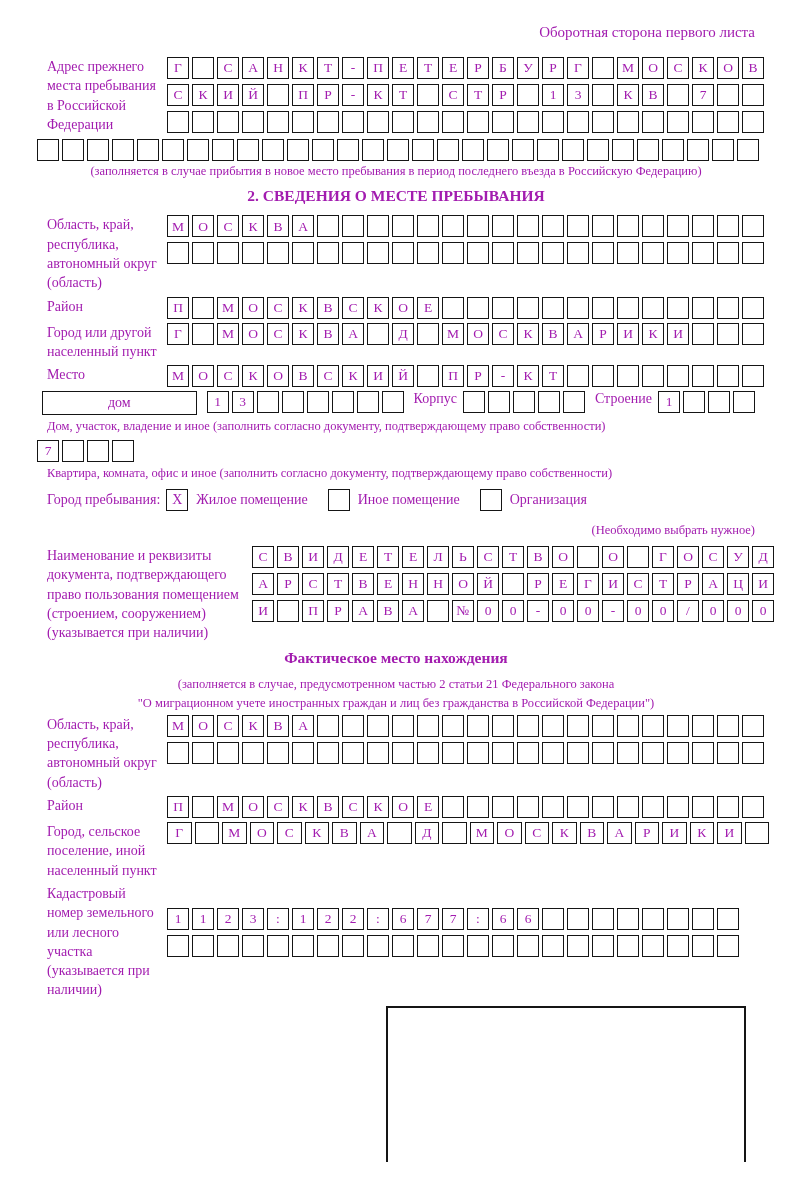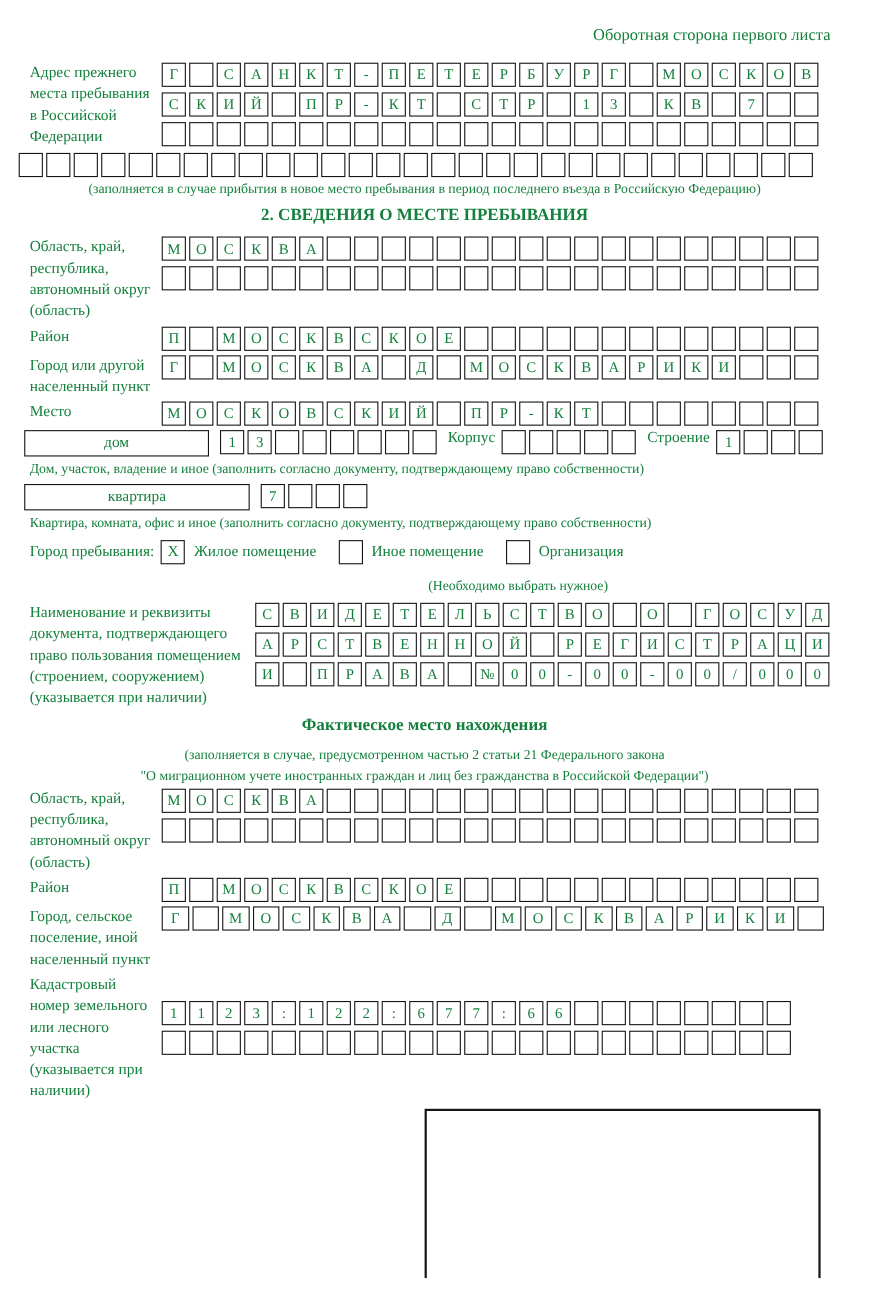--- a/index.html
+++ b/index.html
@@ -1,37 +1,37 @@
 <!DOCTYPE html>
 <html><head>
 <meta charset="utf-8">
 <style>
   html,body{margin:0;padding:0;background:#fff;}
   .page{
     width:800px;height:1162px;box-sizing:border-box;
-    padding:20px 45px 8px 17px;position:relative;
-    font-family:"Liberation Serif","DejaVu Serif",serif;color:#15803d;
+    padding:20px 45px 8px 37px;position:relative;
+    font-family:"Liberation Serif","DejaVu Serif",serif;color:#a21caf;
     overflow:hidden;background:#fff;
   }
   .header{text-align:right;font-size:15px;margin:4px 0 16px 0;}
   .field{display:flex;align-items:flex-start;margin-bottom:4px;}
   .label{flex:0 0 130px;width:130px;box-sizing:border-box;padding:0 6px 0 10px;
          font-size:14px;line-height:1.38;}
   .label.doc-label{flex:0 0 215px;width:215px;}
   .cellcol{flex:1;display:flex;flex-direction:column;gap:5px;}
   .cellcol.offset{margin-top:24px;}
   .cellrow{display:flex;gap:3px;height:22px;}
   .cell{width:22px;height:22px;flex:0 0 22px;border:1.6px solid #151515;box-sizing:border-box;
         display:flex;align-items:center;justify-content:center;
         font-size:13.5px;line-height:1;}
   .cellrow.wide .cell{width:24.5px;flex:0 0 24.5px;}
   .fullrow{margin:5px 0 3px 0;}
   .caption{font-size:12.5px;text-align:center;margin:1px 0 8px 0;}
   .caption.left{text-align:left;padding-left:10px;margin:2px 0 6px 0;}
-  .caption.choose-note{text-align:center;padding-left:170px;margin-top:12px;font-family:Liberation Serif, serif;}
+  .caption.choose-note{text-align:right;padding-left:170px;margin-top:12px;font-family:Liberation Serif, serif;}
   .section-title{font-weight:bold;text-align:center;font-size:15.5px;margin:6px 0 10px 0;}
   .note{font-size:12.5px;text-align:center;margin:0 0 4px 0;}
   .house-row{display:flex;align-items:flex-start;margin:4px 0 4px 0;}
   .box-label{border:1.6px solid #151515;height:24px;box-sizing:border-box;
              display:flex;align-items:center;justify-content:center;font-size:14px;}
   .box-label.dom{width:168px;margin-left:5px;margin-right:10px;}
   .box-label.kv{width:205px;margin-left:5px;margin-right:10px;}
   .inline-label{font-size:14px;padding:0 6px 0 10px;}
   .stay-row{display:flex;align-items:center;font-size:14px;margin:8px 0 3px 0;padding-left:10px;}
   .stay-row .opt-label{margin:0 14px 0 8px;}
@@ -346,21 +346,20 @@
     <div class="cellrow">
         <span class="cell">1</span>
         <span class="cell"></span>
         <span class="cell"></span>
         <span class="cell"></span>
       </div>
   </div>
   <div class="caption left">Дом, участок, владение и иное (заполнить согласно документу, подтверждающему право собственности)</div>
 
   <div class="house-row">
-    <div class="box-label kv">квартира</div>
     <div class="cellrow">
         <span class="cell">7</span>
         <span class="cell"></span>
         <span class="cell"></span>
         <span class="cell"></span>
       </div>
   </div>
   <div class="caption left">Квартира, комната, офис и иное (заполнить согласно документу, подтверждающему право собственности)</div>
 
   <div class="stay-row">

